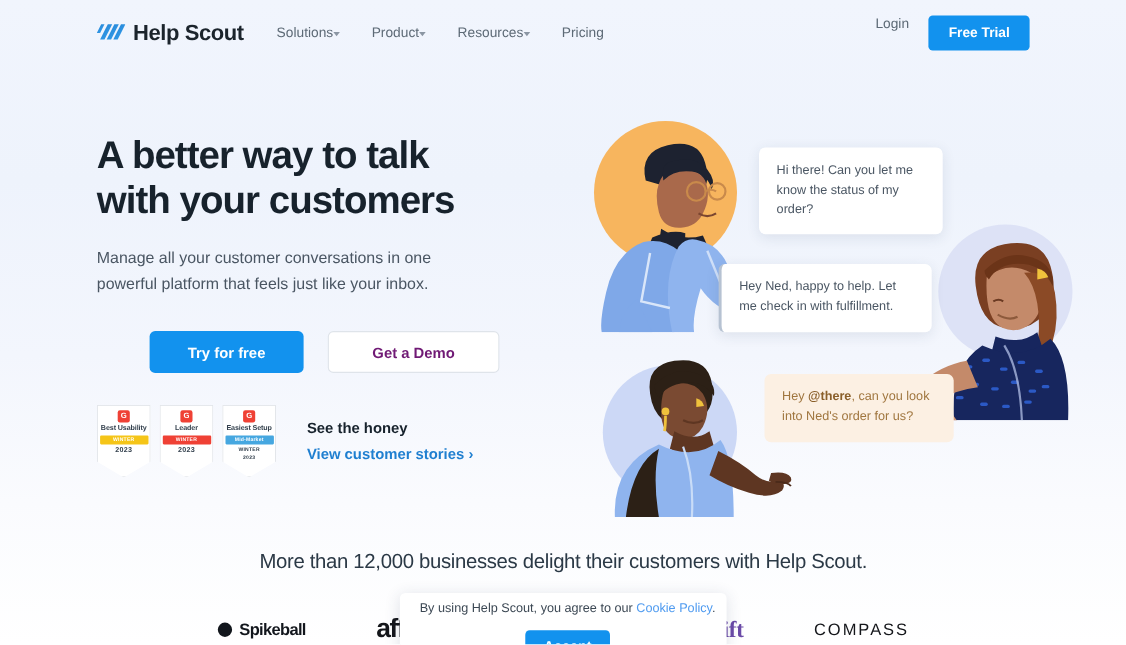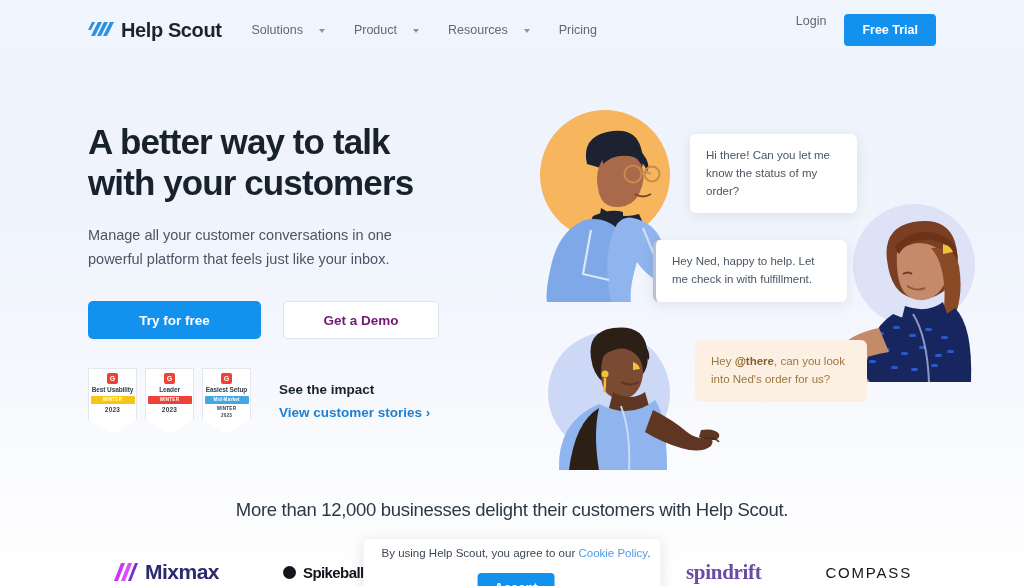--- a/index.html
+++ b/index.html
@@ -23,21 +23,21 @@
     padding: 0 88px;
   }
   .brand { display: flex; align-items: center; gap: 7px; }
   .brand-mark { width: 26px; height: 20px; display: block; }
   .brand-name {
     font-size: 20px; font-weight: bold; color: #1b242c;
     letter-spacing: -0.4px;
   }
   .nav-links { display: flex; align-items: center; gap: 29px; margin-left: 30px; }
   .nav-link {
-    font-size: 12.5px; color: #5d6a76; display: flex; align-items: center; gap: 16px;
+    font-size: 12.5px; color: #5d6a76; display: flex; align-items: center; gap: 0;
     cursor: pointer; white-space: nowrap;
   }
   .caret {
     width: 0; height: 0;
     border-left: 3.5px solid transparent;
     border-right: 3.5px solid transparent;
     border-top: 4px solid #8b96a3;
     display: inline-block; margin-top: 1px;
   }
   .nav-right { margin-left: auto; display: flex; gap: 18px; }
@@ -53,21 +53,21 @@
     font-size: 35px; font-weight: bold; color: #17222c;
     line-height: 1.16; letter-spacing: -0.9px;
   }
   .hero-sub {
     margin-top: 20px; font-size: 14.5px; color: #4a5663; line-height: 1.66;
     max-width: 330px;
   }
   .hero-ctas { margin-top: 30px; display: flex; gap: 22px; }
   .btn-primary {
     background: #1292ee; color: #fff; font-size: 13.5px; font-weight: bold;
-    border: none; border-radius: 5px; width: 173px; height: 38px; cursor: pointer;
+    border: none; border-radius: 5px; width: 140px; height: 38px; cursor: pointer; margin-left: 48px;
   }
   .btn-secondary {
     background: #ffffff; color: #701a75; font-size: 13.5px; font-weight: bold;
     border: 1px solid #dfe4ea; border-radius: 5px; width: 156px; height: 38px; cursor: pointer;
   }
 
   
   .proof { position: absolute; left: 88px; top: 368px; display: flex; align-items: flex-start; }
   .badges { display: flex; gap: 8px; }
   .badge {
@@ -256,21 +256,21 @@
         <div class="badge-g2">G</div>
         <div class="badge-title">Easiest Setup</div>
         <div class="badge-ribbon rib-blue">Mid-Market</div>
         <div class="badge-sub">WINTER</div>
         <div class="badge-sub">2023</div>
       </div>
 
     </div>
 
     <div class="impact">
-      <div class="impact-title">See the impact</div>
+      <div class="impact-title">See the honey</div>
       <div class="impact-link">View customer stories ›</div>
     </div>
   </div>
 
   <div class="illus">
 
     <div class="blob blob-orange"></div>
     <div class="blob blob-lav-r"></div>
     <div class="blob blob-lav-b"></div>
 
@@ -344,28 +344,20 @@
     <div class="bubble bubble-1">Hi there! Can you let me know the status of my order?</div>
     <div class="bubble bubble-2">Hey Ned, happy to help. Let me check in with fulfillment.</div>
     <div class="bubble-note">
       <span>Hey </span><b>@there</b><span>, can you look into Ned's order for us?</span>
     </div>
   </div>
 
   <div class="proof-head">More than 12,000 businesses delight their customers with Help Scout.</div>
 
   <div class="logos">
-    <div class="logo">
-      <svg class="mm-mark" viewBox="0 0 26 20">
-        <polygon points="2,19 9,1 13,1 6,19" fill="#c838f0"></polygon>
-        <polygon points="9,19 16,1 20,1 13,19" fill="#e049ff"></polygon>
-        <polygon points="16,19 23,1 26,1 19,19" fill="#7a2bd6"></polygon>
-      </svg>
-      <span class="logo-mixmax">Mixmax</span>
-    </div>
 
     <div class="logo">
       <span class="sb-dot"></span>
       <span class="logo-spikeball">Spikeball</span>
     </div>
 
     <div class="logo">
       <span class="logo-affirm">affirm</span>
     </div>
 

